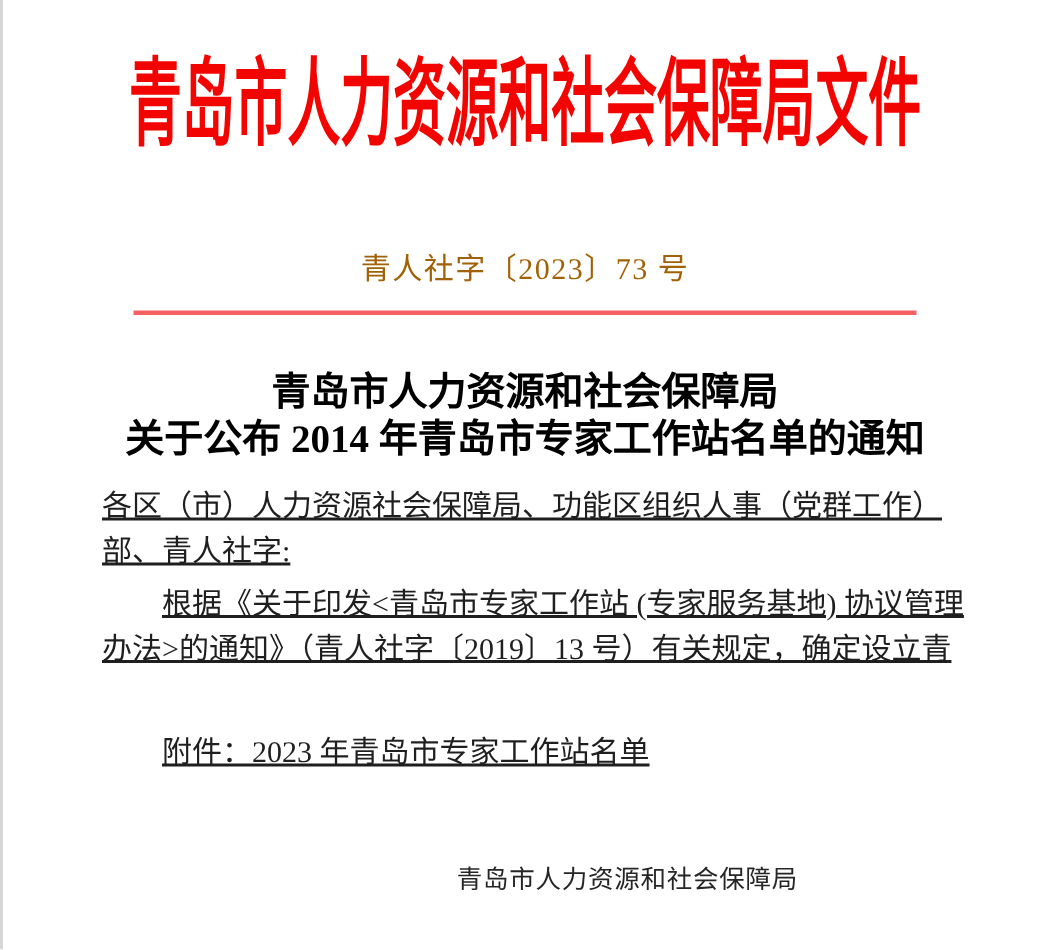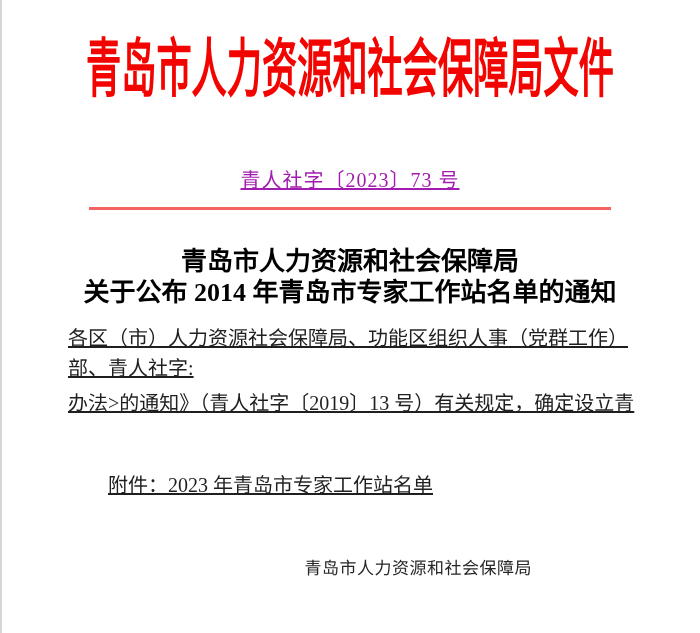--- a/index.html
+++ b/index.html
@@ -32,23 +32,22 @@
     line-height:1;
     transform:scaleX(0.55);
     transform-origin:center center;
   }
   
   .doc-number{
     margin-top:60px;
     text-align:center;
     font-size:20px;
     line-height:28px;
-    color:#a21caf;
+    color:#a16207;
     letter-spacing:1px;
-    text-decoration:underline;
   }
   
   .red-line{
     width:522px;height:3px;
     background:#f46262;
     margin:13px auto 0 auto;
   }
   
   .title{
     margin-top:36px;
@@ -64,21 +63,21 @@
     margin:16px 70px 0 68px;
     font-size:20px;
     line-height:29.5px;
     color:#1f1f1f;
     text-decoration:underline;
   }
   .body-text .line{white-space:nowrap;}
   .para2{margin-top:6px;}
   .indent{text-indent:2em;}
   .attachment{
-    margin-top:52px;
+    margin-top:40px;
     text-indent:2em;
     white-space:nowrap;
   }
   
   .signature{
     margin-top:56px;
     text-align:right;
     padding-right:168px;
     font-size:17px;
     line-height:26px;
@@ -104,19 +103,20 @@
   <div class="line">关于公布 2014 年青岛市专家工作站名单的通知</div>
 </div>
 
 <div class="body-text">
   <div class="salutation">
     <div class="line">各区（市）人力资源社会保障局、功能区组织人事（党群工作）</div>
     <div class="line">部、青人社字:</div>
   </div>
 
   <div class="para2">
+    <div class="line indent">根据《关于印发&lt;青岛市专家工作站 (专家服务基地) 协议管理</div>
     <div class="line">办法&gt;的通知》（青人社字〔2019〕13 号）有关规定，确定设立青</div>
   </div>
 
   <div class="attachment">附件：2023 年青岛市专家工作站名单</div>
 </div>
 
 <div class="signature">青岛市人力资源和社会保障局</div>
 
 </body></html>

